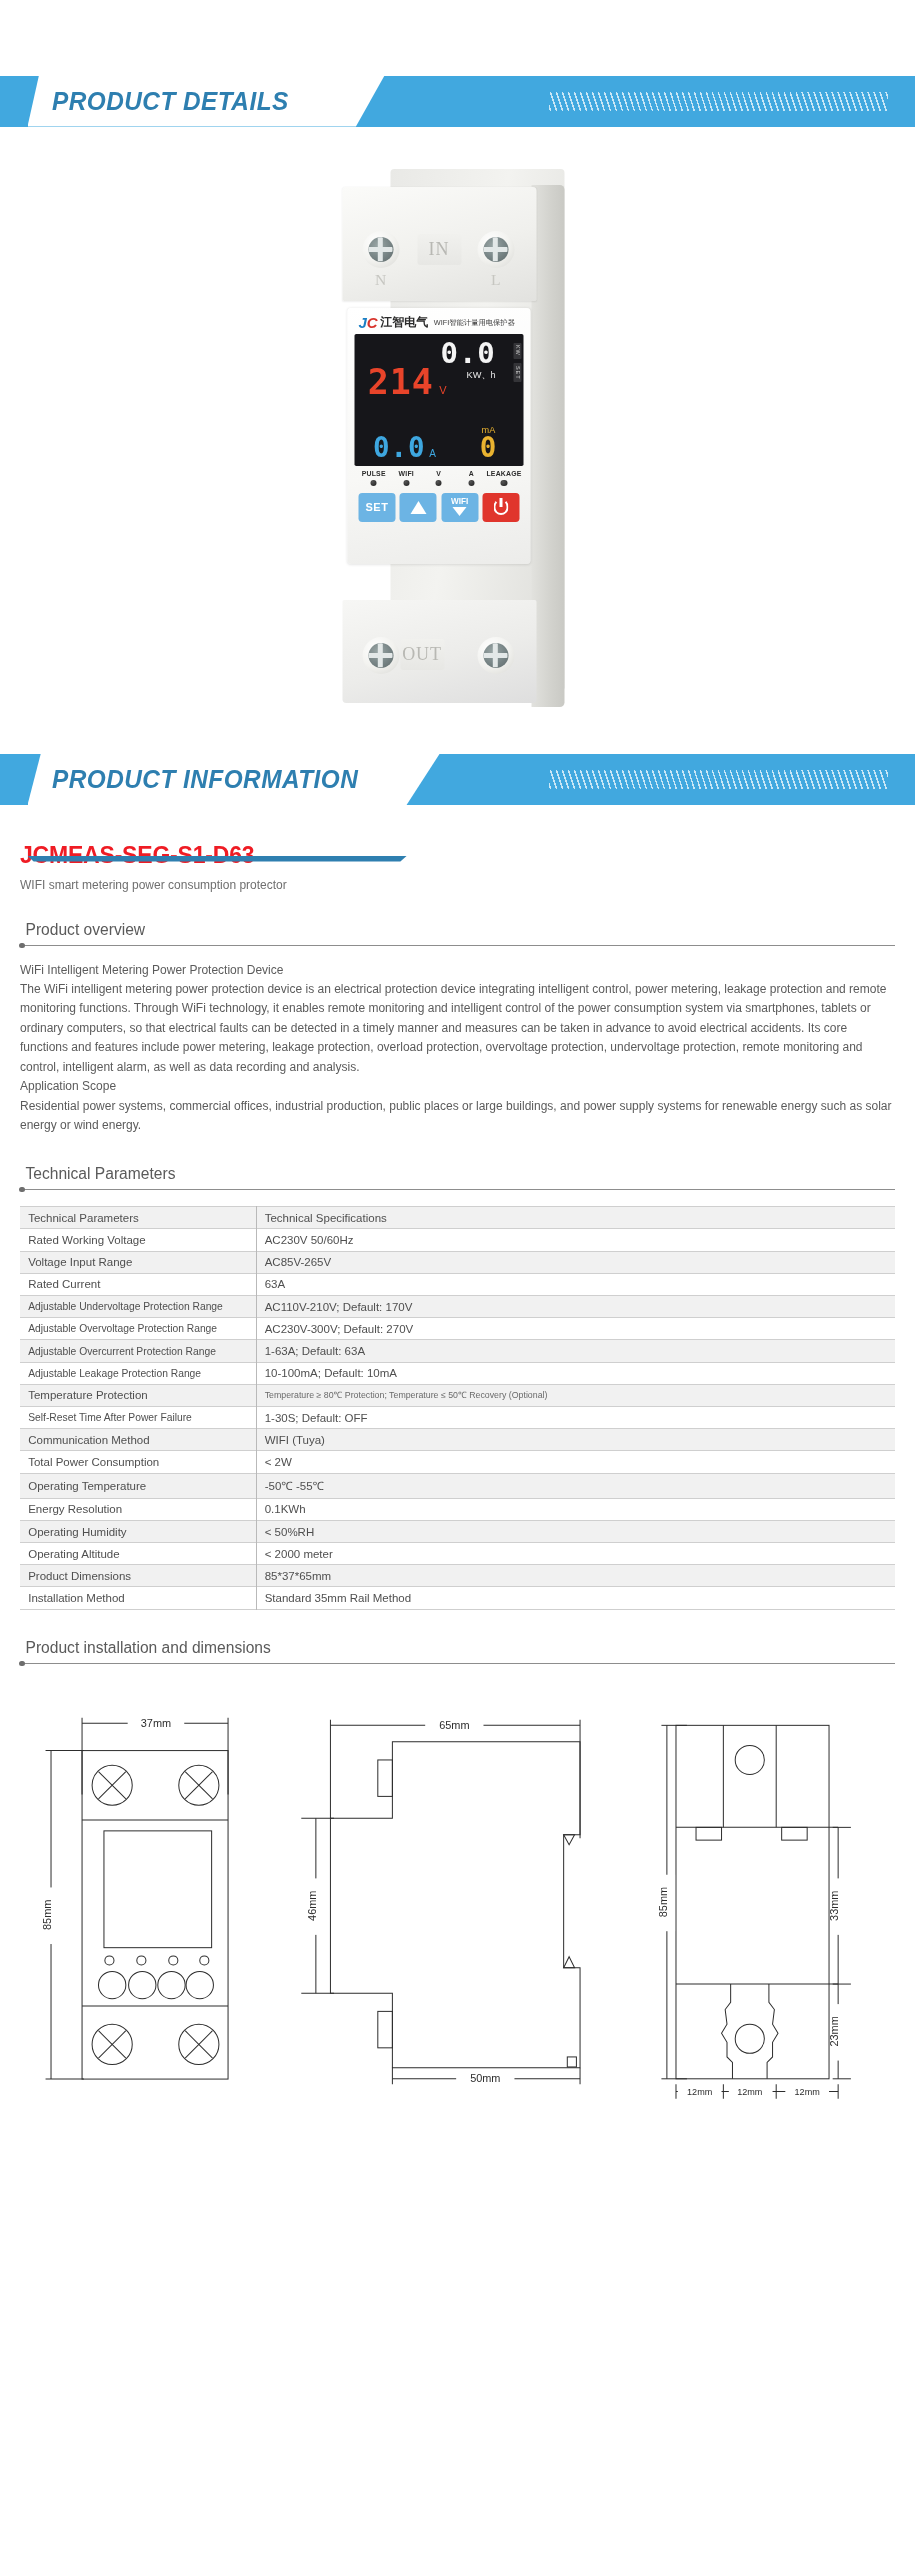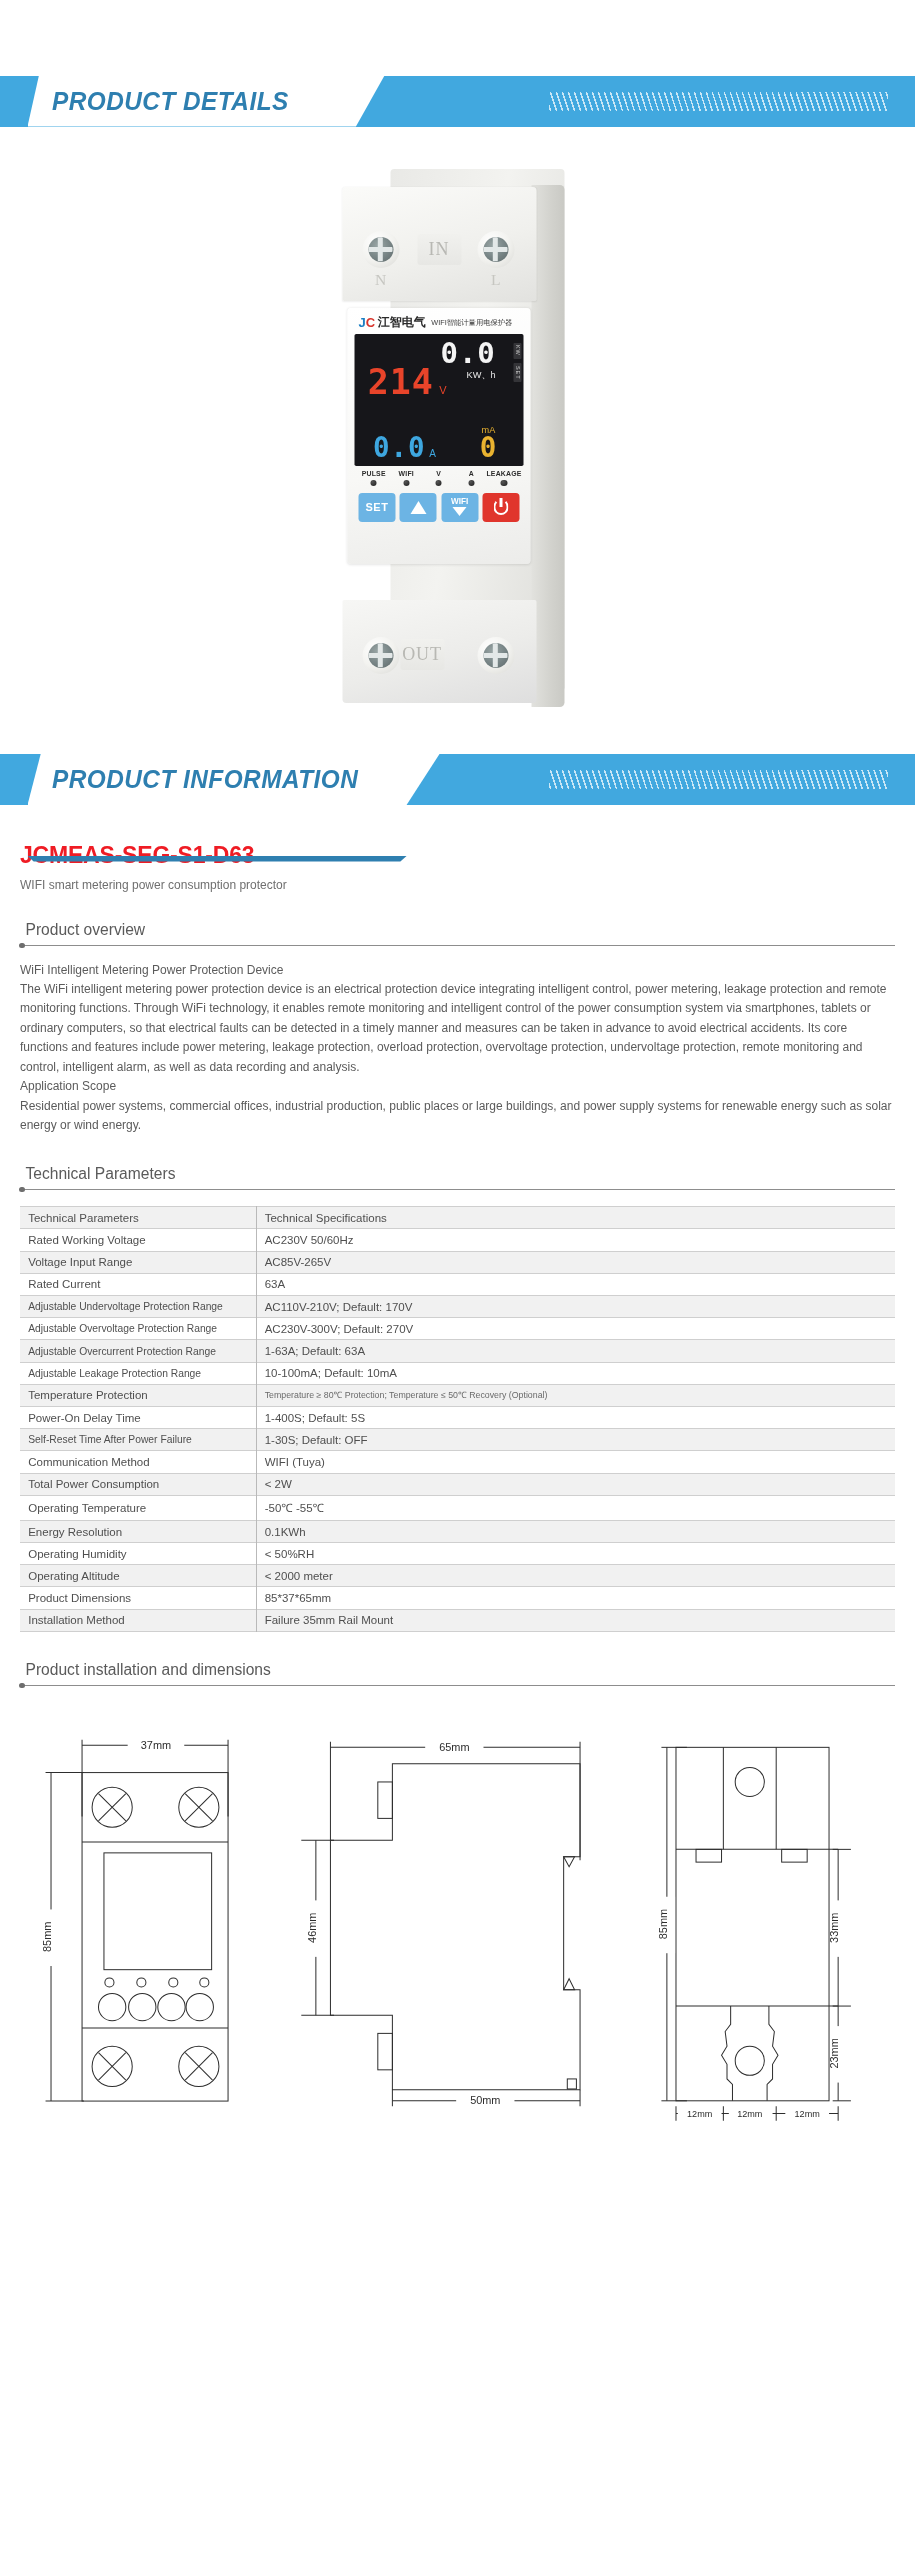--- a/index.html
+++ b/index.html
@@ -145,21 +145,21 @@
   .faceplate {
     position: absolute;
     left: 5.5px; top: 156px;
     width: 183px; height: 256px;
     background: linear-gradient(170deg,#ffffff 0%,#f8f8f6 60%,#ececea 100%);
     border-radius: 3.7px;
     box-shadow: 0 0.9px 2.7px rgba(0,0,0,.10);
     padding: 6.4px 7.3px;
   }
   .brandrow { display:flex; align-items:center; height: 16.5px; padding-left: 3.7px; }
-  .brand-mark { font-size: 13px; color:#1b7fc4; font-weight: bold; line-height:1; }
+  .brand-mark { font-size: 15px; color:#1b7fc4; font-weight: bold; font-style: italic; line-height:1; }
   .brand-mark .r { color:#d8342c; }
   .brand-cn { font-size: 12px; color:#2a2a2a; margin-left: 2.7px; font-weight: bold; }
   .brand-desc { font-size: 7.3px; color:#3a3a3a; margin-left: 5.5px; white-space: nowrap; }
   
   .lcd {
     position: relative;
     margin-top: 2.7px;
     height: 132px;
     background: #16161a;
     border-radius: 1.8px;
@@ -426,24 +426,20 @@
           </tr>
           <tr>
             <td class="k sm">Adjustable Leakage Protection Range</td>
             <td class="v">10-100mA; Default: 10mA</td>
           </tr>
           <tr>
             <td class="k">Temperature Protection</td>
             <td class="v sm">Temperature ≥ 80℃ Protection; Temperature ≤ 50℃ Recovery (Optional)</td>
           </tr>
           <tr>
-            <td class="k">Power-On Delay Time</td>
-            <td class="v">1-400S; Default: 5S</td>
-          </tr>
-          <tr>
             <td class="k sm">Self-Reset Time After Power Failure</td>
             <td class="v">1-30S; Default: OFF</td>
           </tr>
           <tr>
             <td class="k">Communication Method</td>
             <td class="v">WIFI (Tuya)</td>
           </tr>
           <tr>
             <td class="k">Total Power Consumption</td>
             <td class="v">&lt; 2W</td>
@@ -463,21 +459,21 @@
           <tr>
             <td class="k">Operating Altitude</td>
             <td class="v">&lt; 2000  meter</td>
           </tr>
           <tr>
             <td class="k">Product Dimensions</td>
             <td class="v">85*37*65mm</td>
           </tr>
           <tr>
             <td class="k">Installation Method</td>
-            <td class="v">Failure 35mm Rail Mount</td>
+            <td class="v">Standard 35mm Rail Method</td>
           </tr>
         </tbody>
     </table>
 
     <div class="sec-head">
       <div class="t">Product installation and dimensions</div>
       <div class="sec-rule"></div>
     </div>
 
     <div class="dims">

